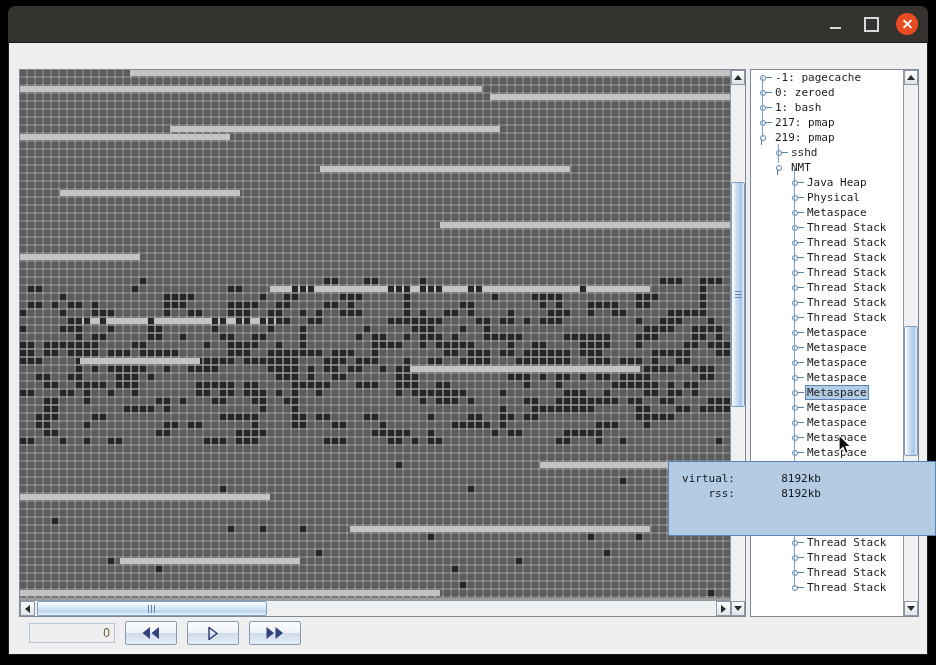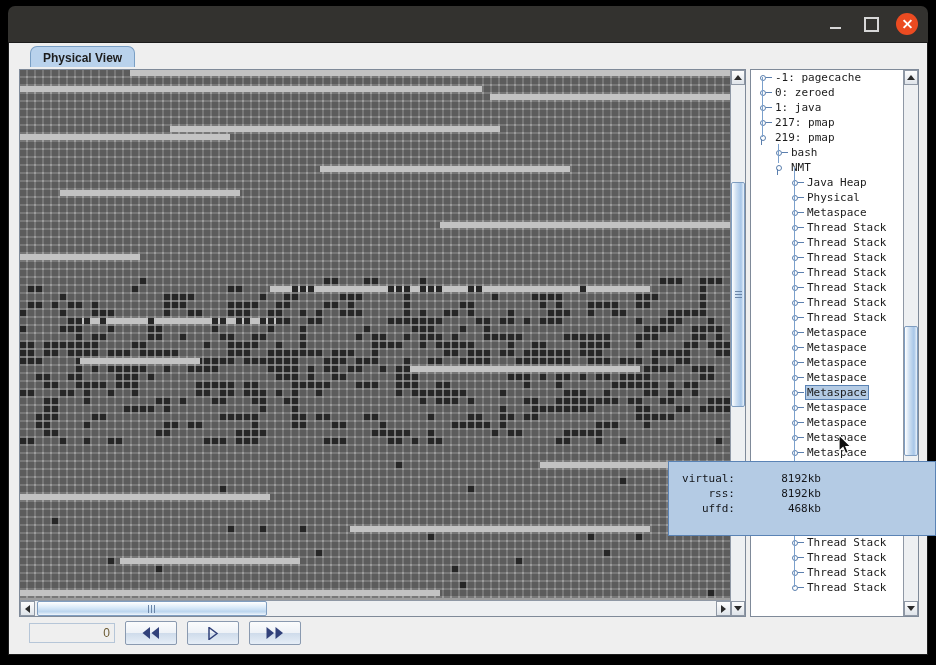--- a/index.html
+++ b/index.html
@@ -388,23 +388,20 @@
       </div>
       <div class="win-btn">
         <span class="win-max-glyph"></span>
       </div>
       <div class="win-close"></div>
     </div>
   </div>
 
   <div class="winbody">
 
-    <div class="tabstrip">
-      <div class="tab">Physical View</div>
-    </div>
 
     <div class="panes">
 
       <div class="mapwrap">
         <div class="mapcanvas" id="mapcanvas">
             <div class="overlay-band" style="left: 110px; top: 0px; width: 600px; height: 6px;"></div>
             <div class="overlay-band" style="left: 0px; top: 16px; width: 462px; height: 6px;"></div>
             <div class="overlay-band" style="left: 150px; top: 56px; width: 330px; height: 6px;"></div>
             <div class="overlay-band" style="left: 0px; top: 64px; width: 210px; height: 6px;"></div>
             <div class="overlay-band" style="left: 300px; top: 96px; width: 250px; height: 6px;"></div>
@@ -1160,42 +1157,42 @@
                 <span class="ring"></span>
                 <span class="stub"></span>
               </span>
               <span class="tlabel">0: zeroed</span>
             </div>
             <div class="trow" style="padding-left: 8px;">
               <span class="handle">
                 <span class="ring"></span>
                 <span class="stub"></span>
               </span>
-              <span class="tlabel">1: java</span>
+              <span class="tlabel">1: bash</span>
             </div>
             <div class="trow" style="padding-left: 8px;">
               <span class="handle">
                 <span class="ring"></span>
                 <span class="stub"></span>
               </span>
               <span class="tlabel">217: pmap</span>
             </div>
             <div class="trow" style="padding-left: 8px;">
               <span class="handle expanded">
                 <span class="ring"></span>
                 <span class="stub"></span>
               </span>
               <span class="tlabel">219: pmap</span>
             </div>
             <div class="trow" style="padding-left: 24px;">
               <span class="handle">
                 <span class="ring"></span>
                 <span class="stub"></span>
               </span>
-              <span class="tlabel">bash</span>
+              <span class="tlabel">sshd</span>
             </div>
             <div class="trow" style="padding-left: 24px;">
               <span class="handle expanded">
                 <span class="ring"></span>
                 <span class="stub"></span>
               </span>
               <span class="tlabel">NMT</span>
             </div>
             <div class="trow" style="padding-left: 40px;">
               <span class="handle">
@@ -1412,24 +1409,20 @@
 
     <div class="tooltip">
       <div class="tt-rows" id="tt-rows">
           <div class="tt-row">
             <span class="tt-key">virtual:</span>
             <span class="tt-val">8192kb</span>
           </div>
           <div class="tt-row">
             <span class="tt-key">rss:</span>
             <span class="tt-val">8192kb</span>
-          </div>
-          <div class="tt-row">
-            <span class="tt-key">uffd:</span>
-            <span class="tt-val">468kb</span>
           </div>
         </div>
     </div>
 
     <div class="cursor">
       <svg width="13" height="20" viewBox="0 0 13 20">
         <polygon points="0,0 0,16 4,12.5 6.6,18.6 9.4,17.4 6.9,11.6 11.6,11.3" fill="#101010" stroke="#ffffff" stroke-width="1.2"></polygon>
       </svg>
     </div>
 

